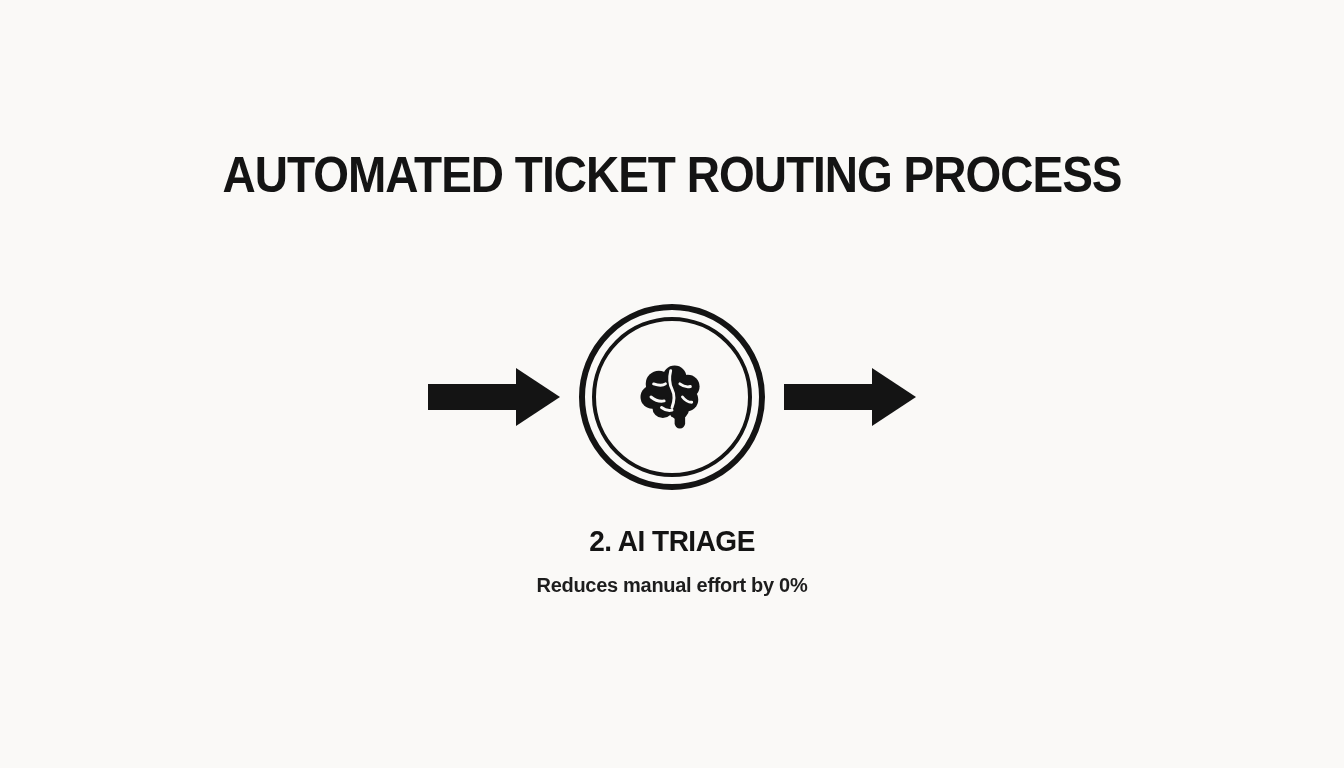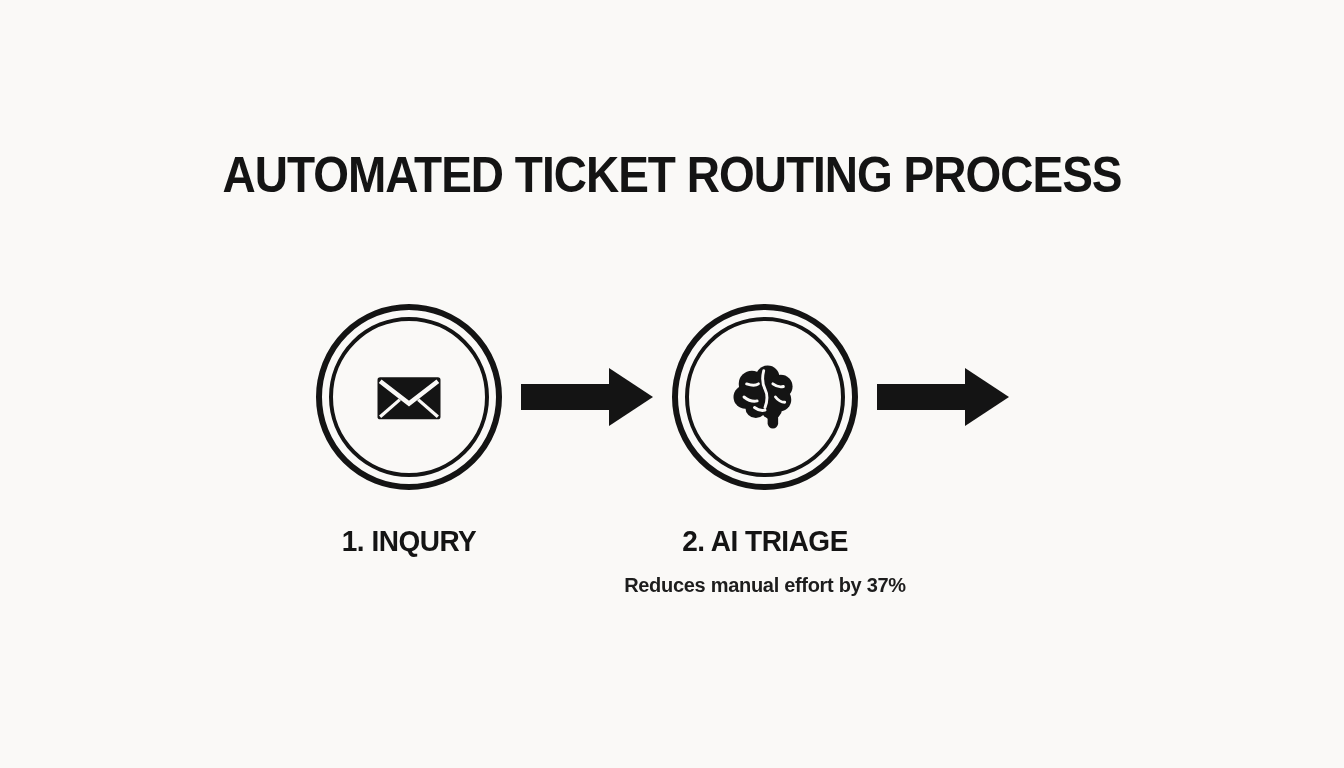--- a/index.html
+++ b/index.html
@@ -126,36 +126,20 @@
 </style>
 </head>
 <body>
 
 <div class="canvas">
 
   <div class="title">AUTOMATED TICKET ROUTING PROCESS</div>
 
   <div class="flow">
 
-    <div class="step">
-      <div class="circle-outer">
-        <div class="circle-inner">
-          <div class="icon-box">
-            <svg width="84" height="84" viewBox="0 0 64 64">
-              <rect x="8" y="17" width="48" height="32" rx="2" fill="#141414"></rect>
-              <polyline points="10,20 32,37 54,20" fill="none" stroke="#faf9f7" stroke-width="3.5"></polyline>
-              <line x1="10" y1="47" x2="25" y2="34" stroke="#faf9f7" stroke-width="2.5"></line>
-              <line x1="54" y1="47" x2="39" y2="34" stroke="#faf9f7" stroke-width="2.5"></line>
-            </svg>
-          </div>
-        </div>
-      </div>
-      <div class="step-label">1. INQURY</div>
-      <div class="step-sub"></div>
-    </div>
 
     <div class="arrow">
       <div class="shaft"></div>
       <div class="head"></div>
     </div>
 
     <div class="step">
       <div class="circle-outer">
         <div class="circle-inner">
           <div class="icon-box">
@@ -177,21 +161,21 @@
                 <path d="M38 22 q4 3 8 2"></path>
                 <path d="M16 32 q5 4 10 3"></path>
                 <path d="M40 32 q3 4 7 4"></path>
                 <path d="M24 40 q4 3 8 2"></path>
               </g>
             </svg>
           </div>
         </div>
       </div>
       <div class="step-label">2. AI TRIAGE</div>
-      <div class="step-sub">Reduces manual effort by 37%</div>
+      <div class="step-sub">Reduces manual effort by 0%</div>
     </div>
 
     <div class="arrow">
       <div class="shaft"></div>
       <div class="head"></div>
     </div>
 
 
   </div>
 </div>

